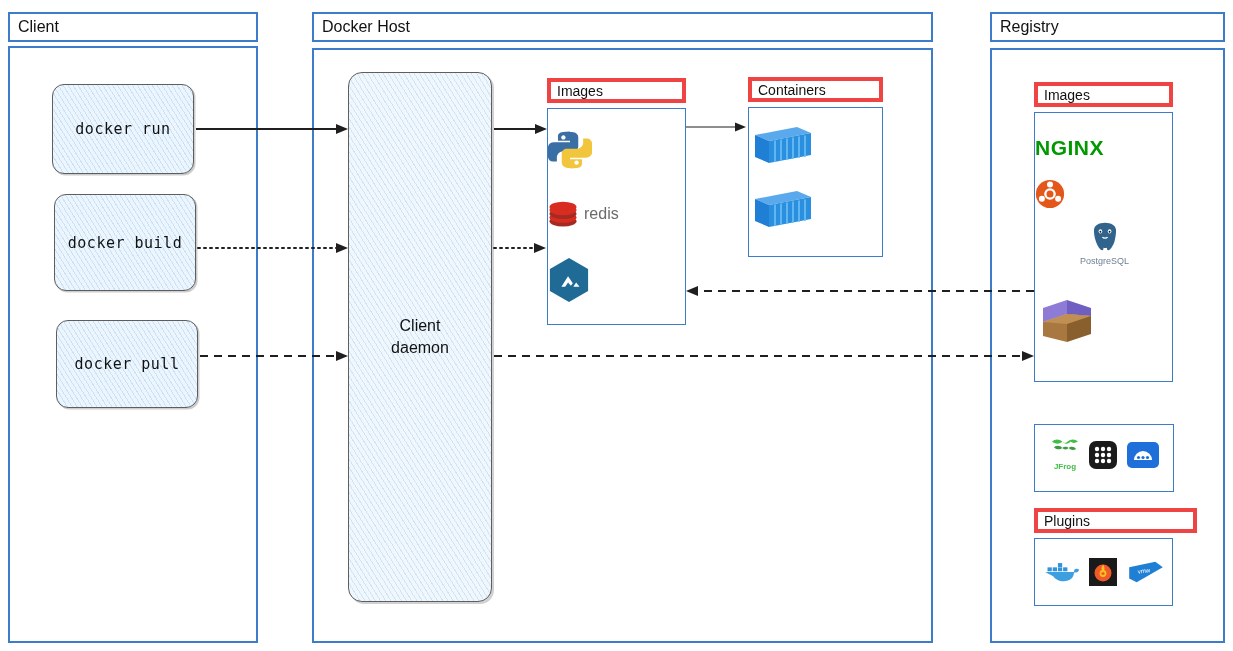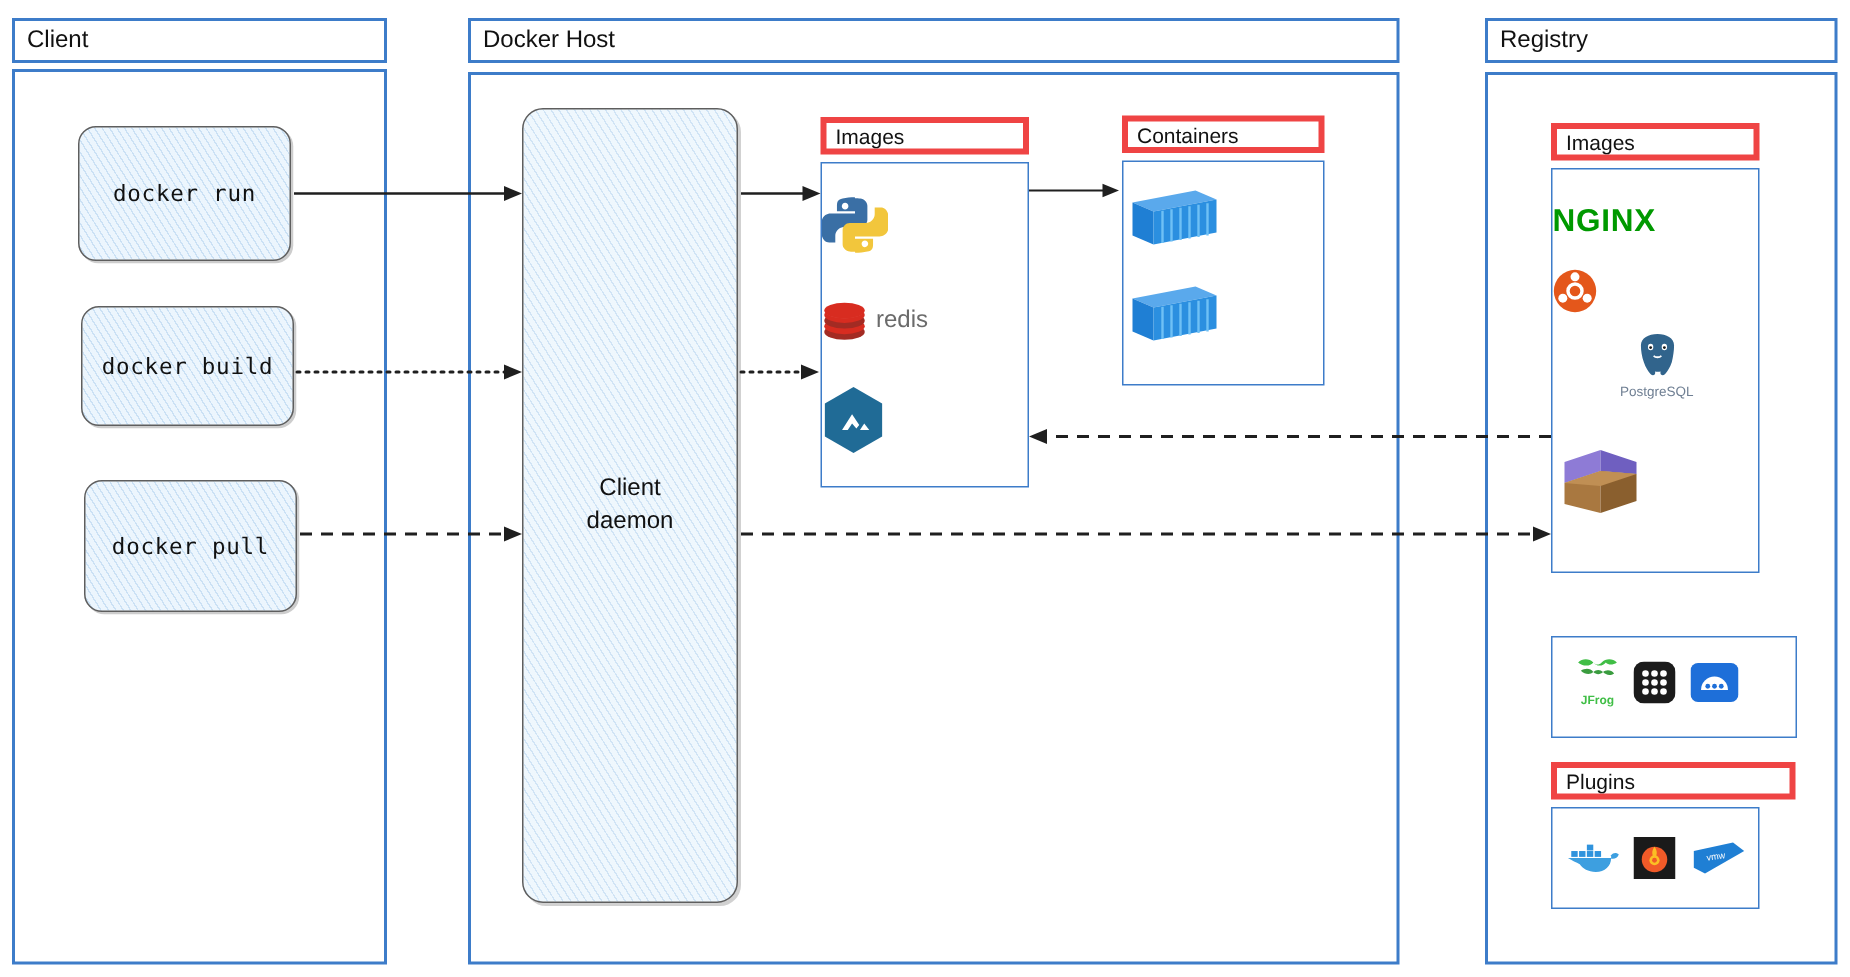--- a/index.html
+++ b/index.html
@@ -113,21 +113,21 @@
 <div id="canvas">
 
   <div class="titlebar" style="left:8px; top:12px; width:250px; height:30px;">
     <span>Client</span>
   </div>
   <div class="panel" style="left:8px; top:46px; width:250px; height:597px;"></div>
 
   <div class="cmdbox" style="left:52px; top:84px; width:142px; height:90px;">
     <span>docker run</span>
   </div>
-  <div class="cmdbox" style="left:54px; top:204px; width:142px; height:80px;">
+  <div class="cmdbox" style="left:54px; top:194px; width:142px; height:97px;">
     <span>docker build</span>
   </div>
   <div class="cmdbox" style="left:56px; top:320px; width:142px; height:88px;">
     <span>docker pull</span>
   </div>
 
   <div class="titlebar" style="left:312px; top:12px; width:621px; height:30px;">
     <span>Docker Host</span>
   </div>
   <div class="panel" style="left:312px; top:48px; width:621px; height:595px;"></div>
@@ -243,21 +243,21 @@
       <svg width="64" height="54" viewBox="0 0 64 54" aria-hidden="true">
         <polygon points="8,14 32,6 32,20 8,28" fill="#8e7bd6"></polygon>
         <polygon points="32,6 56,14 56,22 32,20" fill="#6f5fc0"></polygon>
         <polygon points="8,28 32,20 32,48 8,42" fill="#a97840"></polygon>
         <polygon points="32,20 56,22 56,40 32,48" fill="#8a5f2e"></polygon>
         <polygon points="8,28 32,20 56,22 32,30" fill="#c08f54"></polygon>
       </svg>
     </div>
   </div>
 
-  <div class="subpanel" style="left:1034px; top:424px; width:164px; height:68px;">
+  <div class="subpanel" style="left:1034px; top:424px; width:140px; height:68px;">
     <div class="iconwrap" style="left:10px; top:12px; width:40px; height:42px; flex-direction:column;">
       <svg width="32" height="24" viewBox="0 0 34 26" aria-hidden="true">
         <path d="M3 5c3-3 8-3 11 0 2 2 4 2 6 0 3-3 8-3 11 0-3 2-6 2-8 0-2 3-7 3-9 0-2 3-8 3-11 0z" fill="#40be46"></path>
         <path d="M5 11c3-2 7-2 9 1 2-2 5-2 7 0 2-2 6-2 8 1-3 2-6 1-8-1-2 2-5 2-7 0-2 2-6 2-9-1z" fill="#3a9c3f"></path>
       </svg>
       <span class="logotext" style="font-size:8px; color:#40be46; margin-top:1px;">JFrog</span>
     </div>
     <div class="iconwrap" style="left:54px; top:14px; width:32px; height:32px;">
       <svg width="28" height="28" viewBox="0 0 28 28" aria-hidden="true">
         <rect x="0" y="0" width="28" height="28" rx="7" fill="#1b1b1b"></rect>

